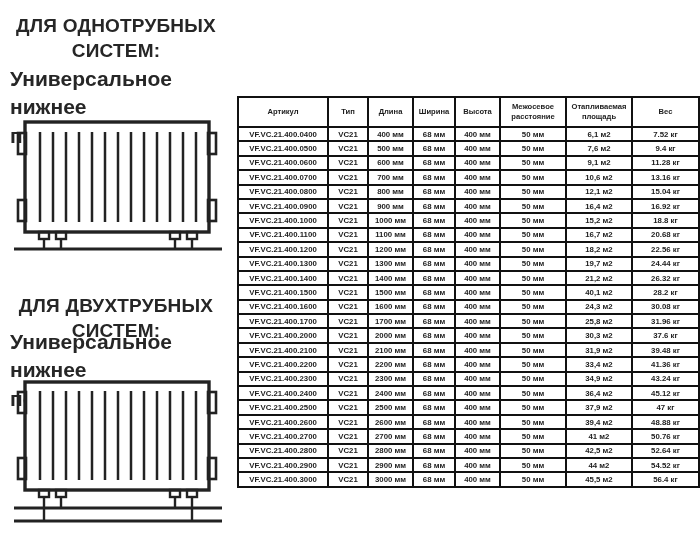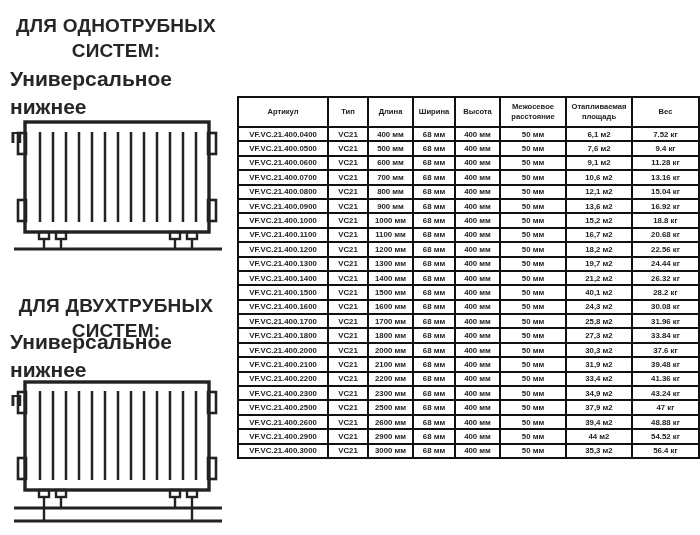--- a/index.html
+++ b/index.html
@@ -212,21 +212,21 @@
           <td>12,1 м2</td>
           <td>15.04 кг</td>
         </tr>
         <tr>
           <td>VF.VC.21.400.0900</td>
           <td>VC21</td>
           <td>900 мм</td>
           <td>68 мм</td>
           <td>400 мм</td>
           <td>50 мм</td>
-          <td>13,6 м2</td>
+          <td>16,4 м2</td>
           <td>16.92 кг</td>
         </tr>
         <tr>
           <td>VF.VC.21.400.1000</td>
           <td>VC21</td>
           <td>1000 мм</td>
           <td>68 мм</td>
           <td>400 мм</td>
           <td>50 мм</td>
           <td>15,2 м2</td>
@@ -296,30 +296,20 @@
           <td>VF.VC.21.400.1700</td>
           <td>VC21</td>
           <td>1700 мм</td>
           <td>68 мм</td>
           <td>400 мм</td>
           <td>50 мм</td>
           <td>25,8 м2</td>
           <td>31.96 кг</td>
         </tr>
         <tr>
-          <td>VF.VC.21.400.1800</td>
-          <td>VC21</td>
-          <td>1800 мм</td>
-          <td>68 мм</td>
-          <td>400 мм</td>
-          <td>50 мм</td>
-          <td>27,3 м2</td>
-          <td>33.84 кг</td>
-        </tr>
-        <tr>
           <td>VF.VC.21.400.2000</td>
           <td>VC21</td>
           <td>2000 мм</td>
           <td>68 мм</td>
           <td>400 мм</td>
           <td>50 мм</td>
           <td>30,3 м2</td>
           <td>37.6 кг</td>
         </tr>
         <tr>
@@ -346,54 +336,84 @@
           <td>VF.VC.21.400.2300</td>
           <td>VC21</td>
           <td>2300 мм</td>
           <td>68 мм</td>
           <td>400 мм</td>
           <td>50 мм</td>
           <td>34,9 м2</td>
           <td>43.24 кг</td>
         </tr>
         <tr>
+          <td>VF.VC.21.400.2400</td>
+          <td>VC21</td>
+          <td>2400 мм</td>
+          <td>68 мм</td>
+          <td>400 мм</td>
+          <td>50 мм</td>
+          <td>36,4 м2</td>
+          <td>45.12 кг</td>
+        </tr>
+        <tr>
           <td>VF.VC.21.400.2500</td>
           <td>VC21</td>
           <td>2500 мм</td>
           <td>68 мм</td>
           <td>400 мм</td>
           <td>50 мм</td>
           <td>37,9 м2</td>
           <td>47 кг</td>
         </tr>
         <tr>
           <td>VF.VC.21.400.2600</td>
           <td>VC21</td>
           <td>2600 мм</td>
           <td>68 мм</td>
           <td>400 мм</td>
           <td>50 мм</td>
           <td>39,4 м2</td>
           <td>48.88 кг</td>
         </tr>
         <tr>
+          <td>VF.VC.21.400.2700</td>
+          <td>VC21</td>
+          <td>2700 мм</td>
+          <td>68 мм</td>
+          <td>400 мм</td>
+          <td>50 мм</td>
+          <td>41 м2</td>
+          <td>50.76 кг</td>
+        </tr>
+        <tr>
+          <td>VF.VC.21.400.2800</td>
+          <td>VC21</td>
+          <td>2800 мм</td>
+          <td>68 мм</td>
+          <td>400 мм</td>
+          <td>50 мм</td>
+          <td>42,5 м2</td>
+          <td>52.64 кг</td>
+        </tr>
+        <tr>
           <td>VF.VC.21.400.2900</td>
           <td>VC21</td>
           <td>2900 мм</td>
           <td>68 мм</td>
           <td>400 мм</td>
           <td>50 мм</td>
           <td>44 м2</td>
           <td>54.52 кг</td>
         </tr>
         <tr>
           <td>VF.VC.21.400.3000</td>
           <td>VC21</td>
           <td>3000 мм</td>
           <td>68 мм</td>
           <td>400 мм</td>
           <td>50 мм</td>
-          <td>35,3 м2</td>
+          <td>45,5 м2</td>
           <td>56.4 кг</td>
         </tr>
       </tbody>
   </table>
 </div>
 
 </body></html>

